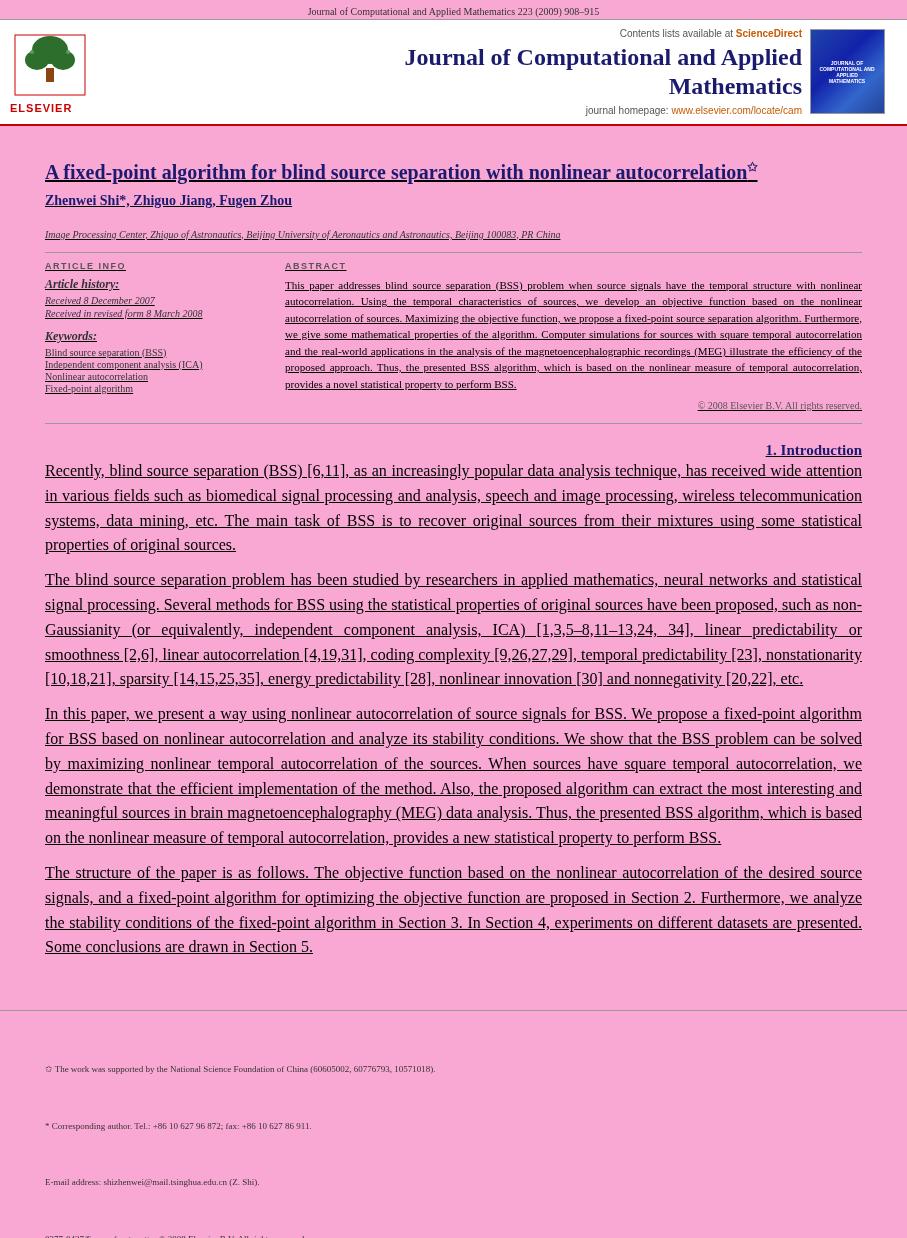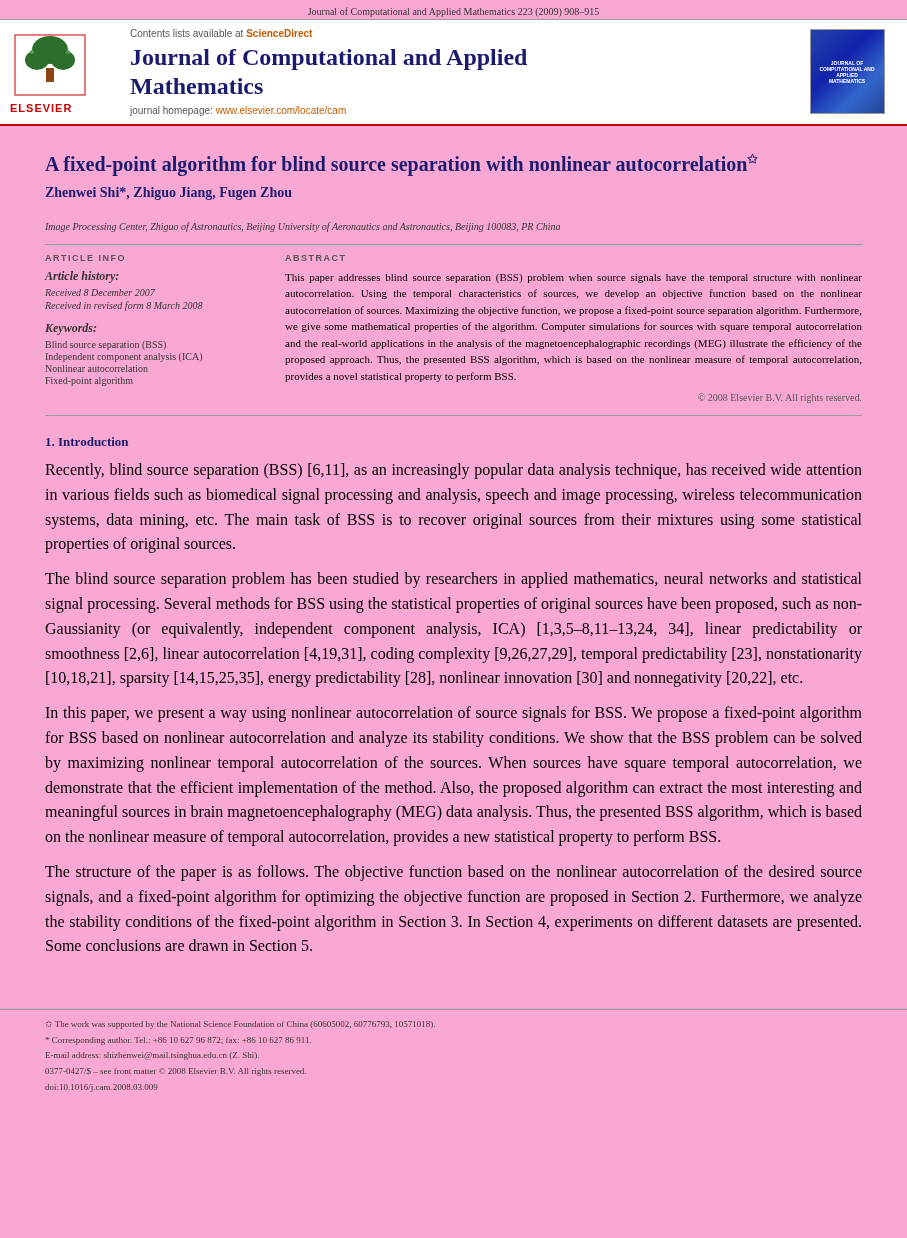--- a/index.html
+++ b/index.html
@@ -48,21 +48,21 @@
     .elsevier-text {
       font-size: 11px;
       font-weight: bold;
       color: #c00;
       letter-spacing: 1px;
       margin-top: 2px;
       font-family: Arial, sans-serif;
     }
     .banner-center {
       flex: 1;
-      text-align: left;
+      text-align: right;
     }
     .sciencedirect-line {
       font-size: 10px;
       color: #555;
       margin-bottom: 4px;
       font-family: Arial, sans-serif;
     }
     .sciencedirect-link {
       color: #c55a00;
       font-weight: bold;
@@ -104,21 +104,22 @@
     .cover-title {
       font-size: 5px;
       color: #fff;
       text-align: center;
       font-family: Arial, sans-serif;
       font-weight: bold;
       line-height: 1.2;
     }
     
     .main-content {
-      padding: 7px 45px 20px 45px;
+      padding: 15px 45px 20px 45px;
+      text-decoration: underline;
     }
     
     .article-title {
       font-size: 20px;
       font-weight: bold;
       color: #1a1a6e;
       margin-bottom: 8px;
       line-height: 1.3;
       font-family: "Times New Roman", Times, serif;
     }
@@ -195,24 +196,25 @@
       font-size: 10px;
       color: #555;
       text-align: right;
       margin-top: 8px;
     }
     
     .intro-section {
       margin-top: 18px;
     }
     .section-number-title {
-      font-size: 13px;
+      font-size: 15px;
       font-weight: bold;
       color: #1a1a6e;
-      margin-bottom: 8px;
+      margin-bottom: 0;
+      text-align: right;
     }
     .body-text {
       font-size: 16px;
       line-height: 1.55;
       text-align: justify;
       color: #000;
       margin-bottom: 10px;
     }
     
     .page-footer {
@@ -221,20 +223,21 @@
       padding-top: 8px;
       padding-left: 45px;
       padding-right: 45px;
       padding-bottom: 10px;
     }
     .footnote {
       font-size: 9px;
       color: #333;
       margin-bottom: 3px;
       line-height: 1.4;
+      margin-top: 44px;
     }
     sup, sub { font-size: 75%; }
   </style>
 </head>
 <body>
 
 <div class="page">
 
   <div class="journal-header-bar">
     <span>Journal of Computational and Applied Mathematics 223 (2009) 908–915</span>

